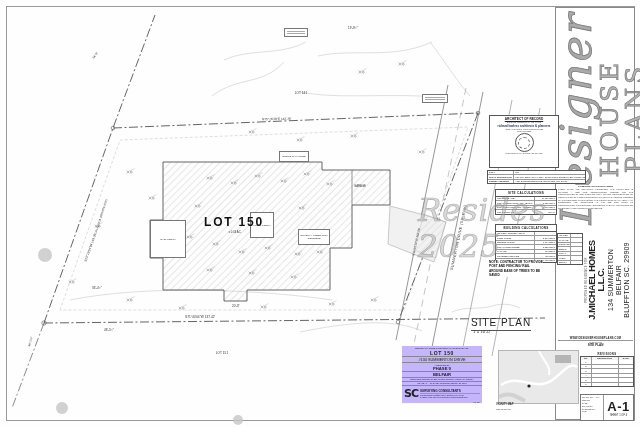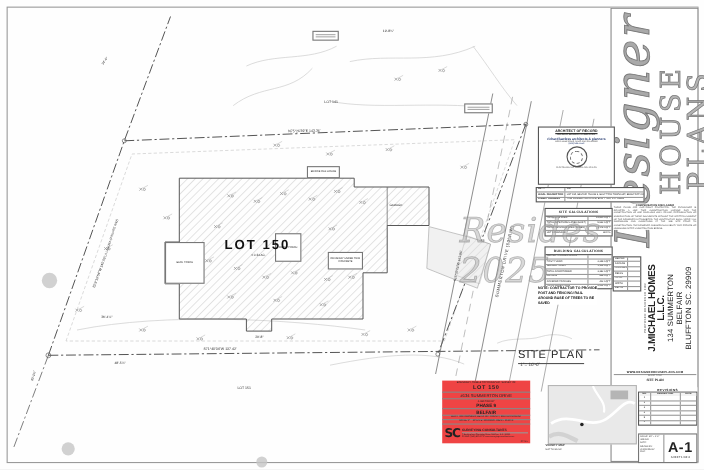--- a/index.html
+++ b/index.html
@@ -41,21 +41,21 @@
          color:#b5b5b5;-webkit-text-stroke:0.7px #787878;}
   .owner-rot{position:absolute;left:585px;top:228px;width:104px;height:50px;
              transform-origin:0 0;transform:rotate(-90deg) translate(-104px,0);
              text-align:center;z-index:30;}
   .owner-rot .sm{font-size:2.6px;letter-spacing:0.4px;color:#444;}
   .owner-rot .nm{font-size:9px;font-weight:bold;letter-spacing:-0.3px;line-height:1.05;}
   .owner-rot .ad{font-size:7px;line-height:1.12;letter-spacing:0.2px;}
   .wm{position:absolute;left:418px;top:192px;width:215px;font-family:"DejaVu Serif",serif;
       font-style:italic;font-size:31px;color:rgba(170,170,170,0.45);
       -webkit-text-stroke:0.7px rgba(140,140,140,0.6);z-index:50;pointer-events:none;letter-spacing:1px;}
-  .survey{position:absolute;left:402px;top:346px;width:80px;background:#ef4444;z-index:20;
+  .survey{position:absolute;left:402px;top:346px;width:80px;background:#c4b5fd;z-index:20;
           text-align:center;color:#222;}
   .survey .rule{border-bottom:0.5px solid #888;}
   .hairline{border-bottom:0.5px solid #999;}
 </style>
 </head>
 <body>
 
 <div class="sheet">
   <div class="inborder"></div>
 

